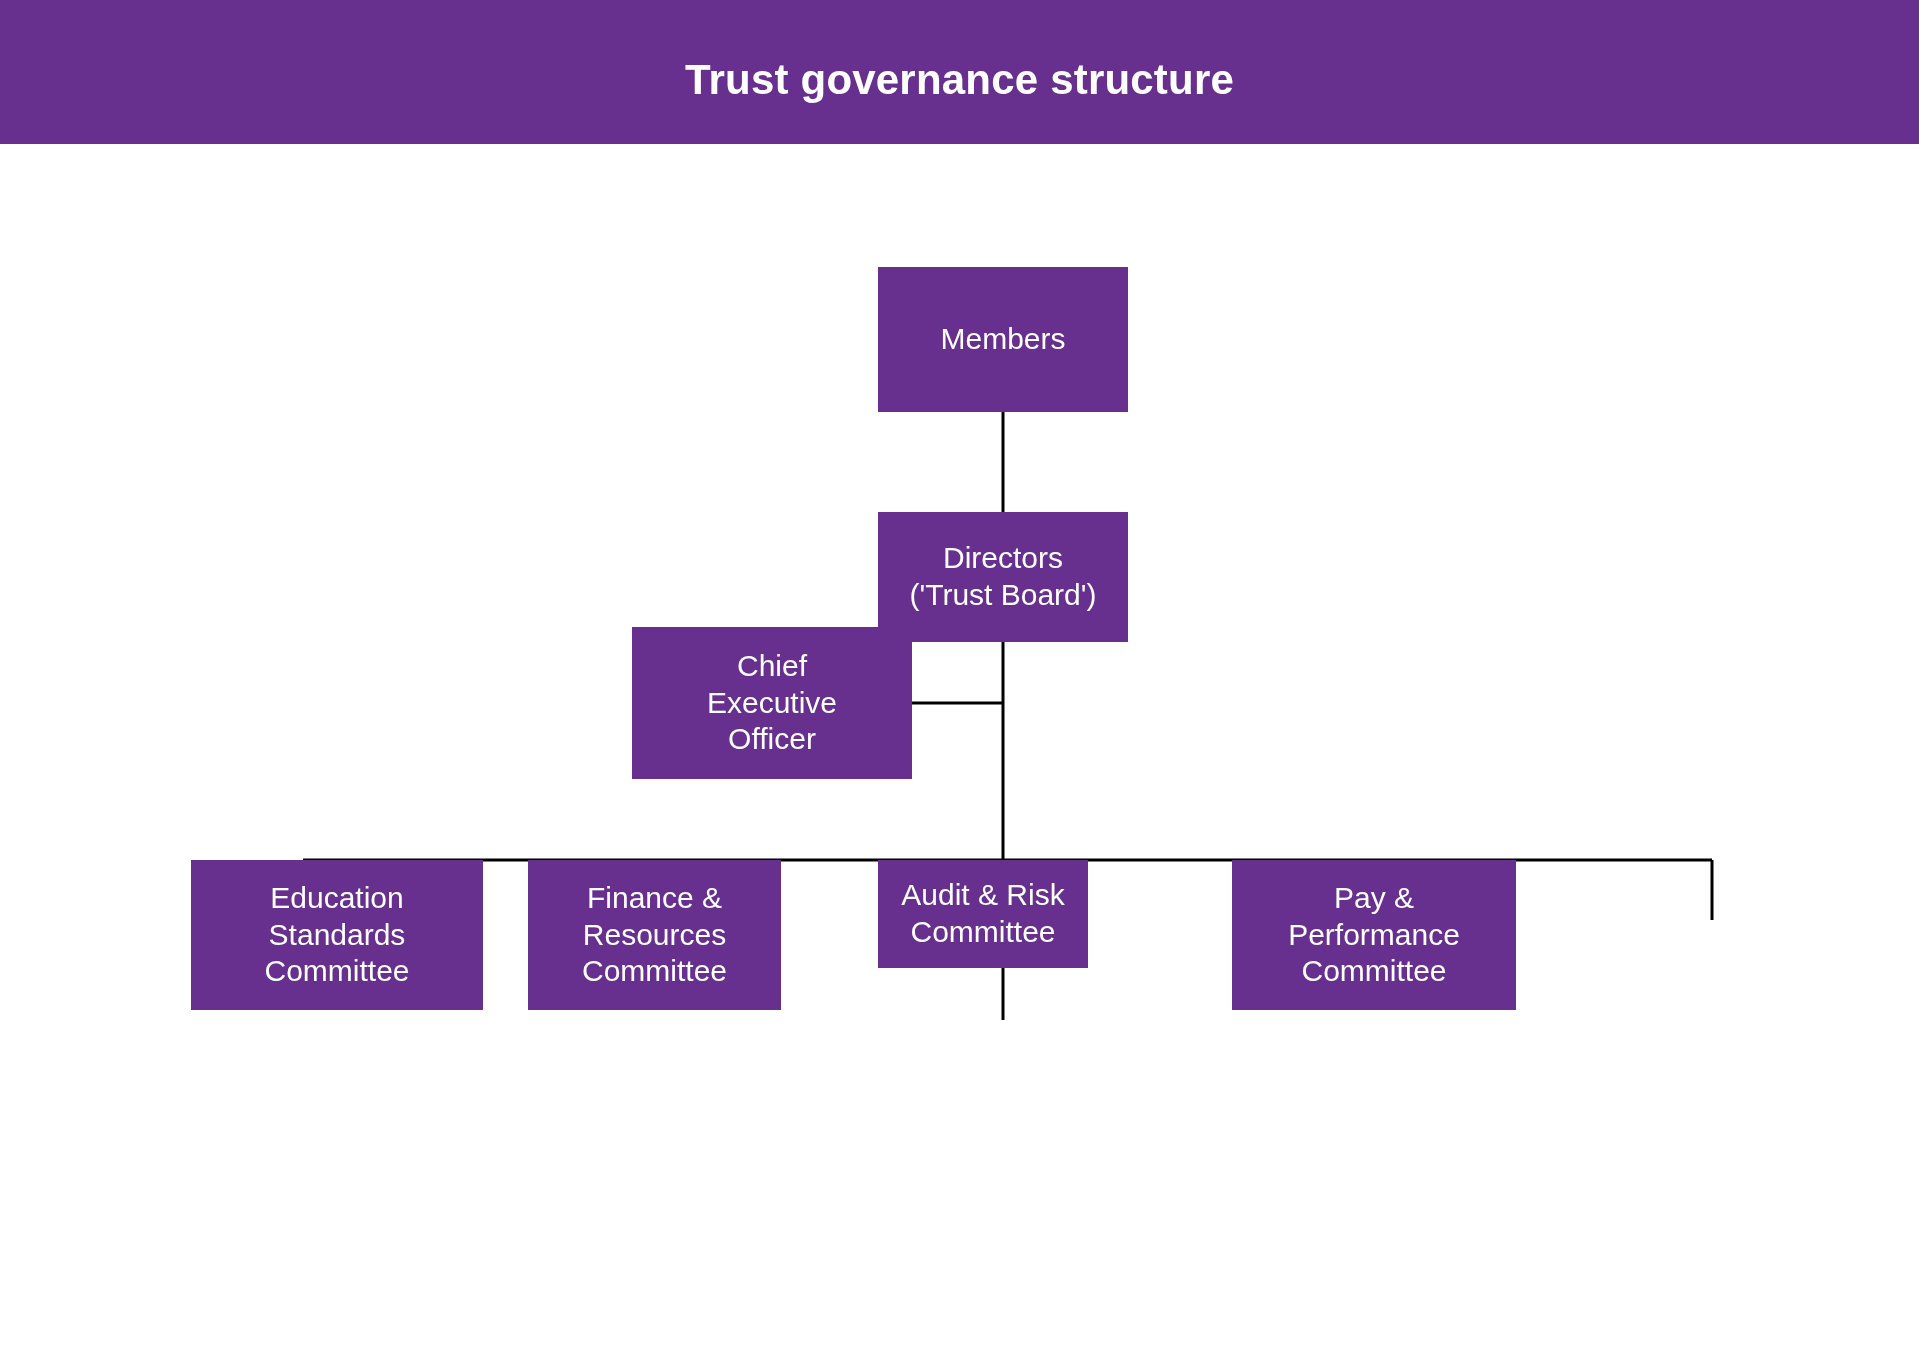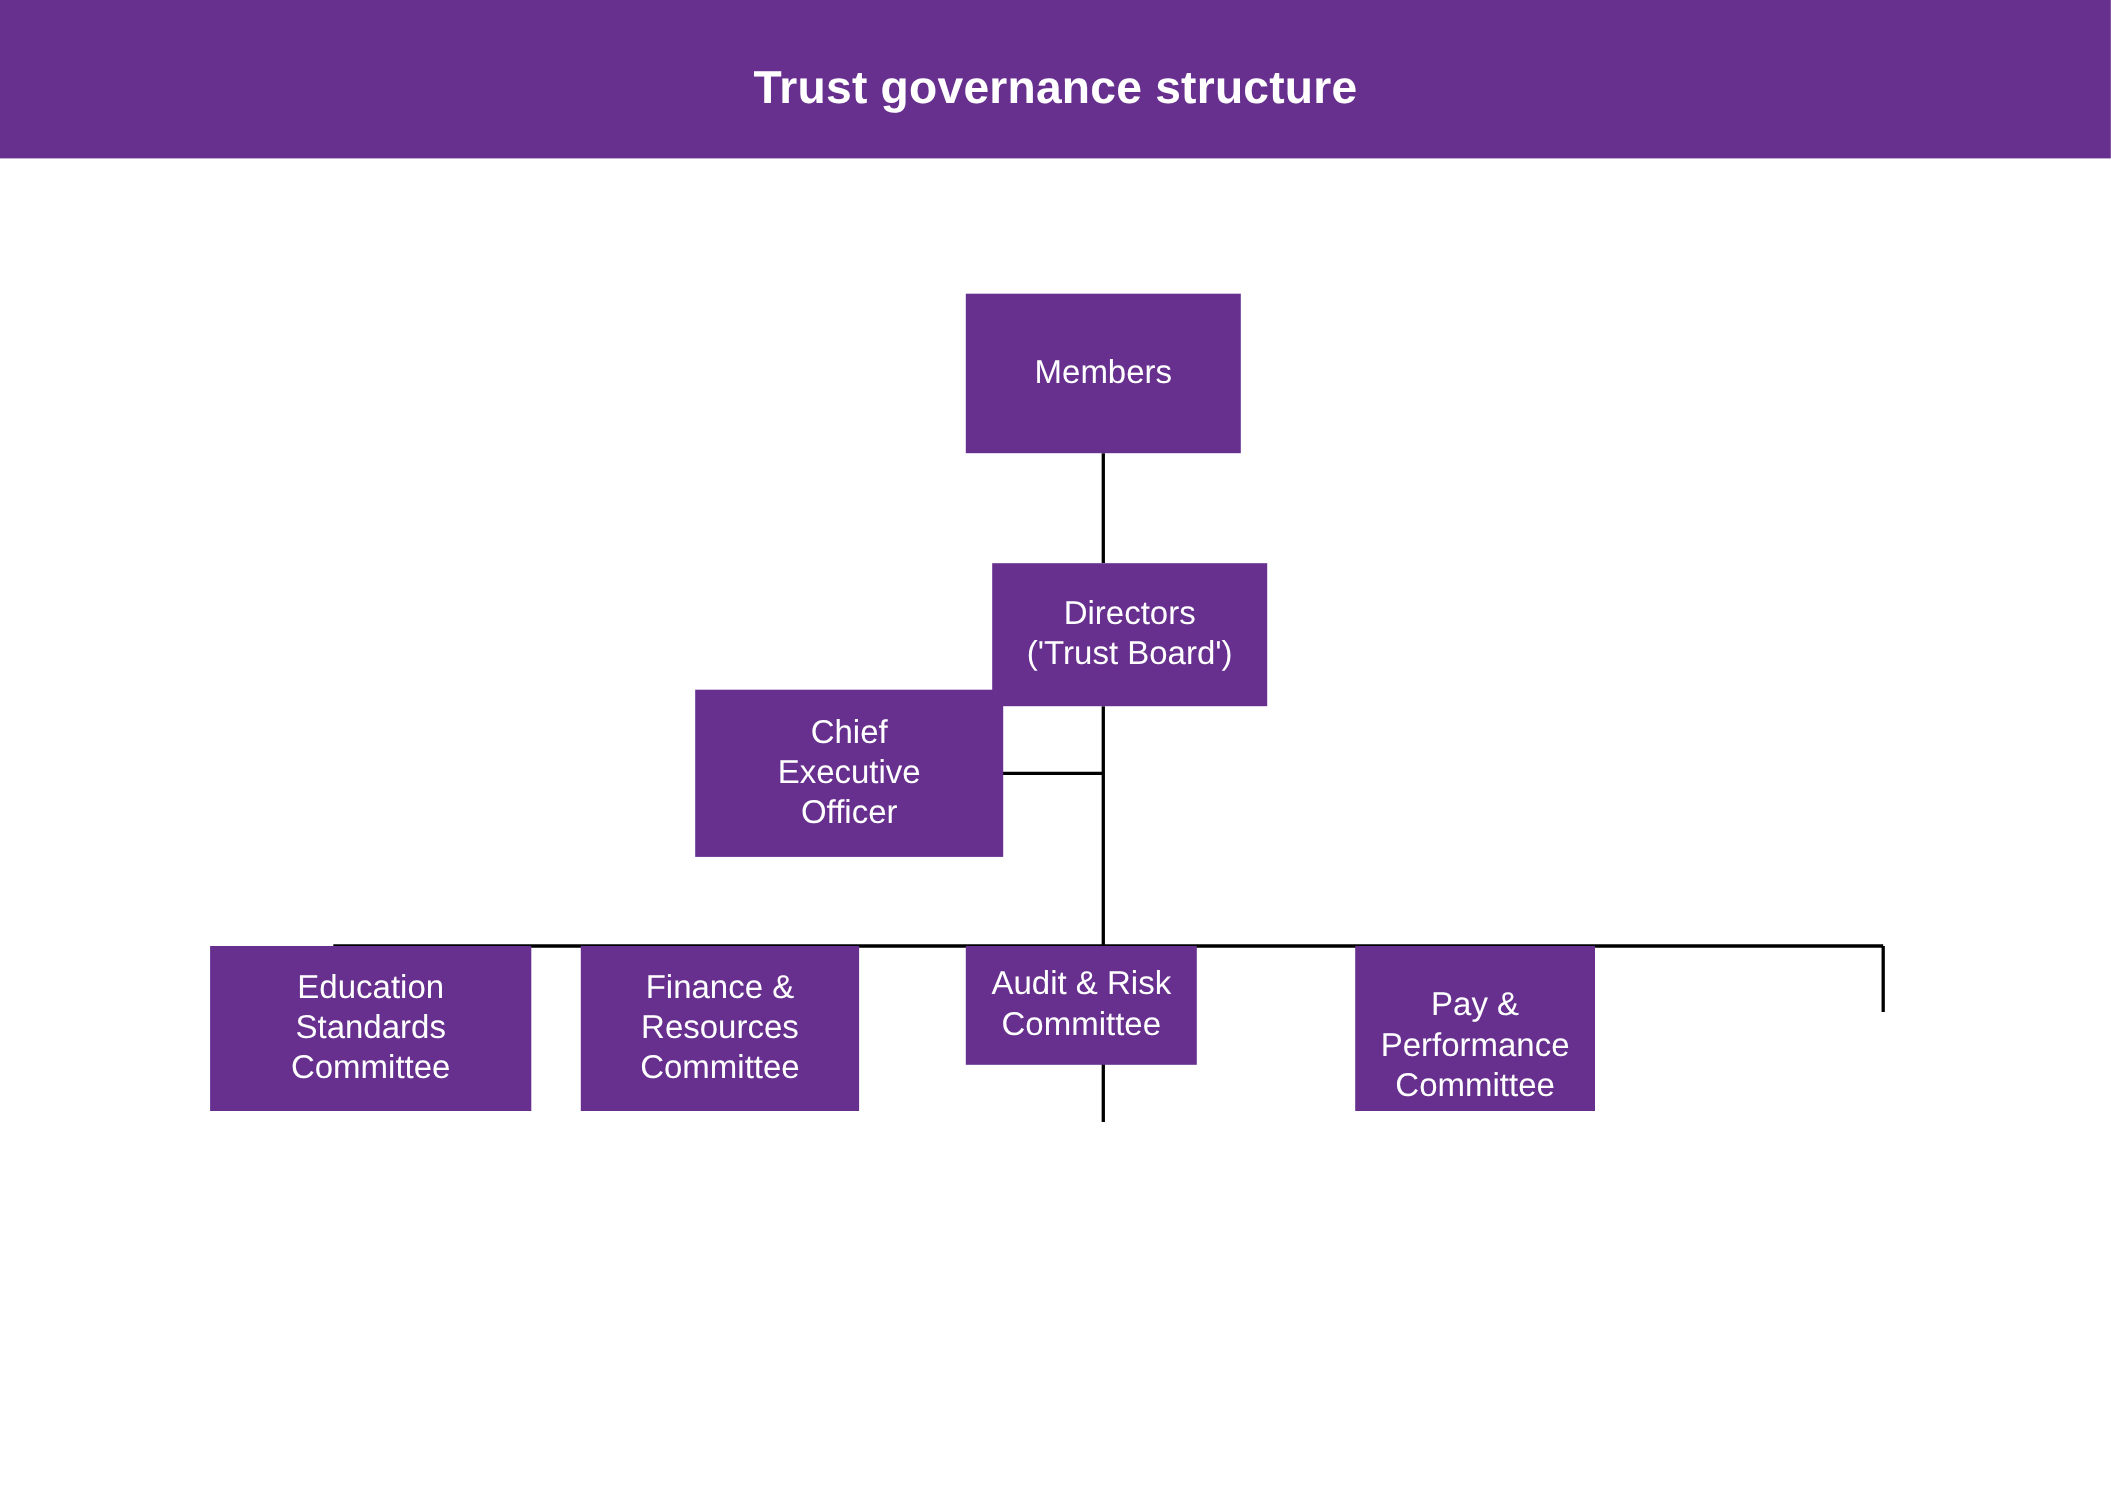--- a/index.html
+++ b/index.html
@@ -64,26 +64,26 @@
     box-sizing: border-box;
     padding: 4px 6px;
   }
   .node-text {
     display: block;
     width: 100%;
     white-space: pre-line;
   }
   
   #node-members      { left: 878px;  top: 107px; width: 250px; height: 145px; }
-  #node-directors    { left: 878px;  top: 352px; width: 250px; height: 130px; margin-left: 24px; }
+  #node-directors    { left: 878px;  top: 352px; width: 250px; height: 130px; }
   #node-ceo          { left: 632px;  top: 467px; width: 280px; height: 152px; }
   #node-education    { left: 191px;  top: 700px; width: 292px; height: 150px; justify-content: flex-end; }
   #node-finance      { left: 528px;  top: 700px; width: 253px; height: 150px; }
   #node-audit        { left: 878px;  top: 700px; width: 210px; height: 108px; }
-  #node-pay          { left: 1232px; top: 700px; width: 218px; height: 150px; align-items: flex-end; }
+  #node-pay          { left: 1232px; top: 700px; width: 284px; height: 150px; }
   #node-local        { left: 1585px; top: 700px; width: 254px; height: 195px; }
 </style>
 </head>
 <body>
 
 <div id="header-bar">
   <div id="page-title">Trust governance structure</div>
 </div>
 
 <div id="chart-area">

